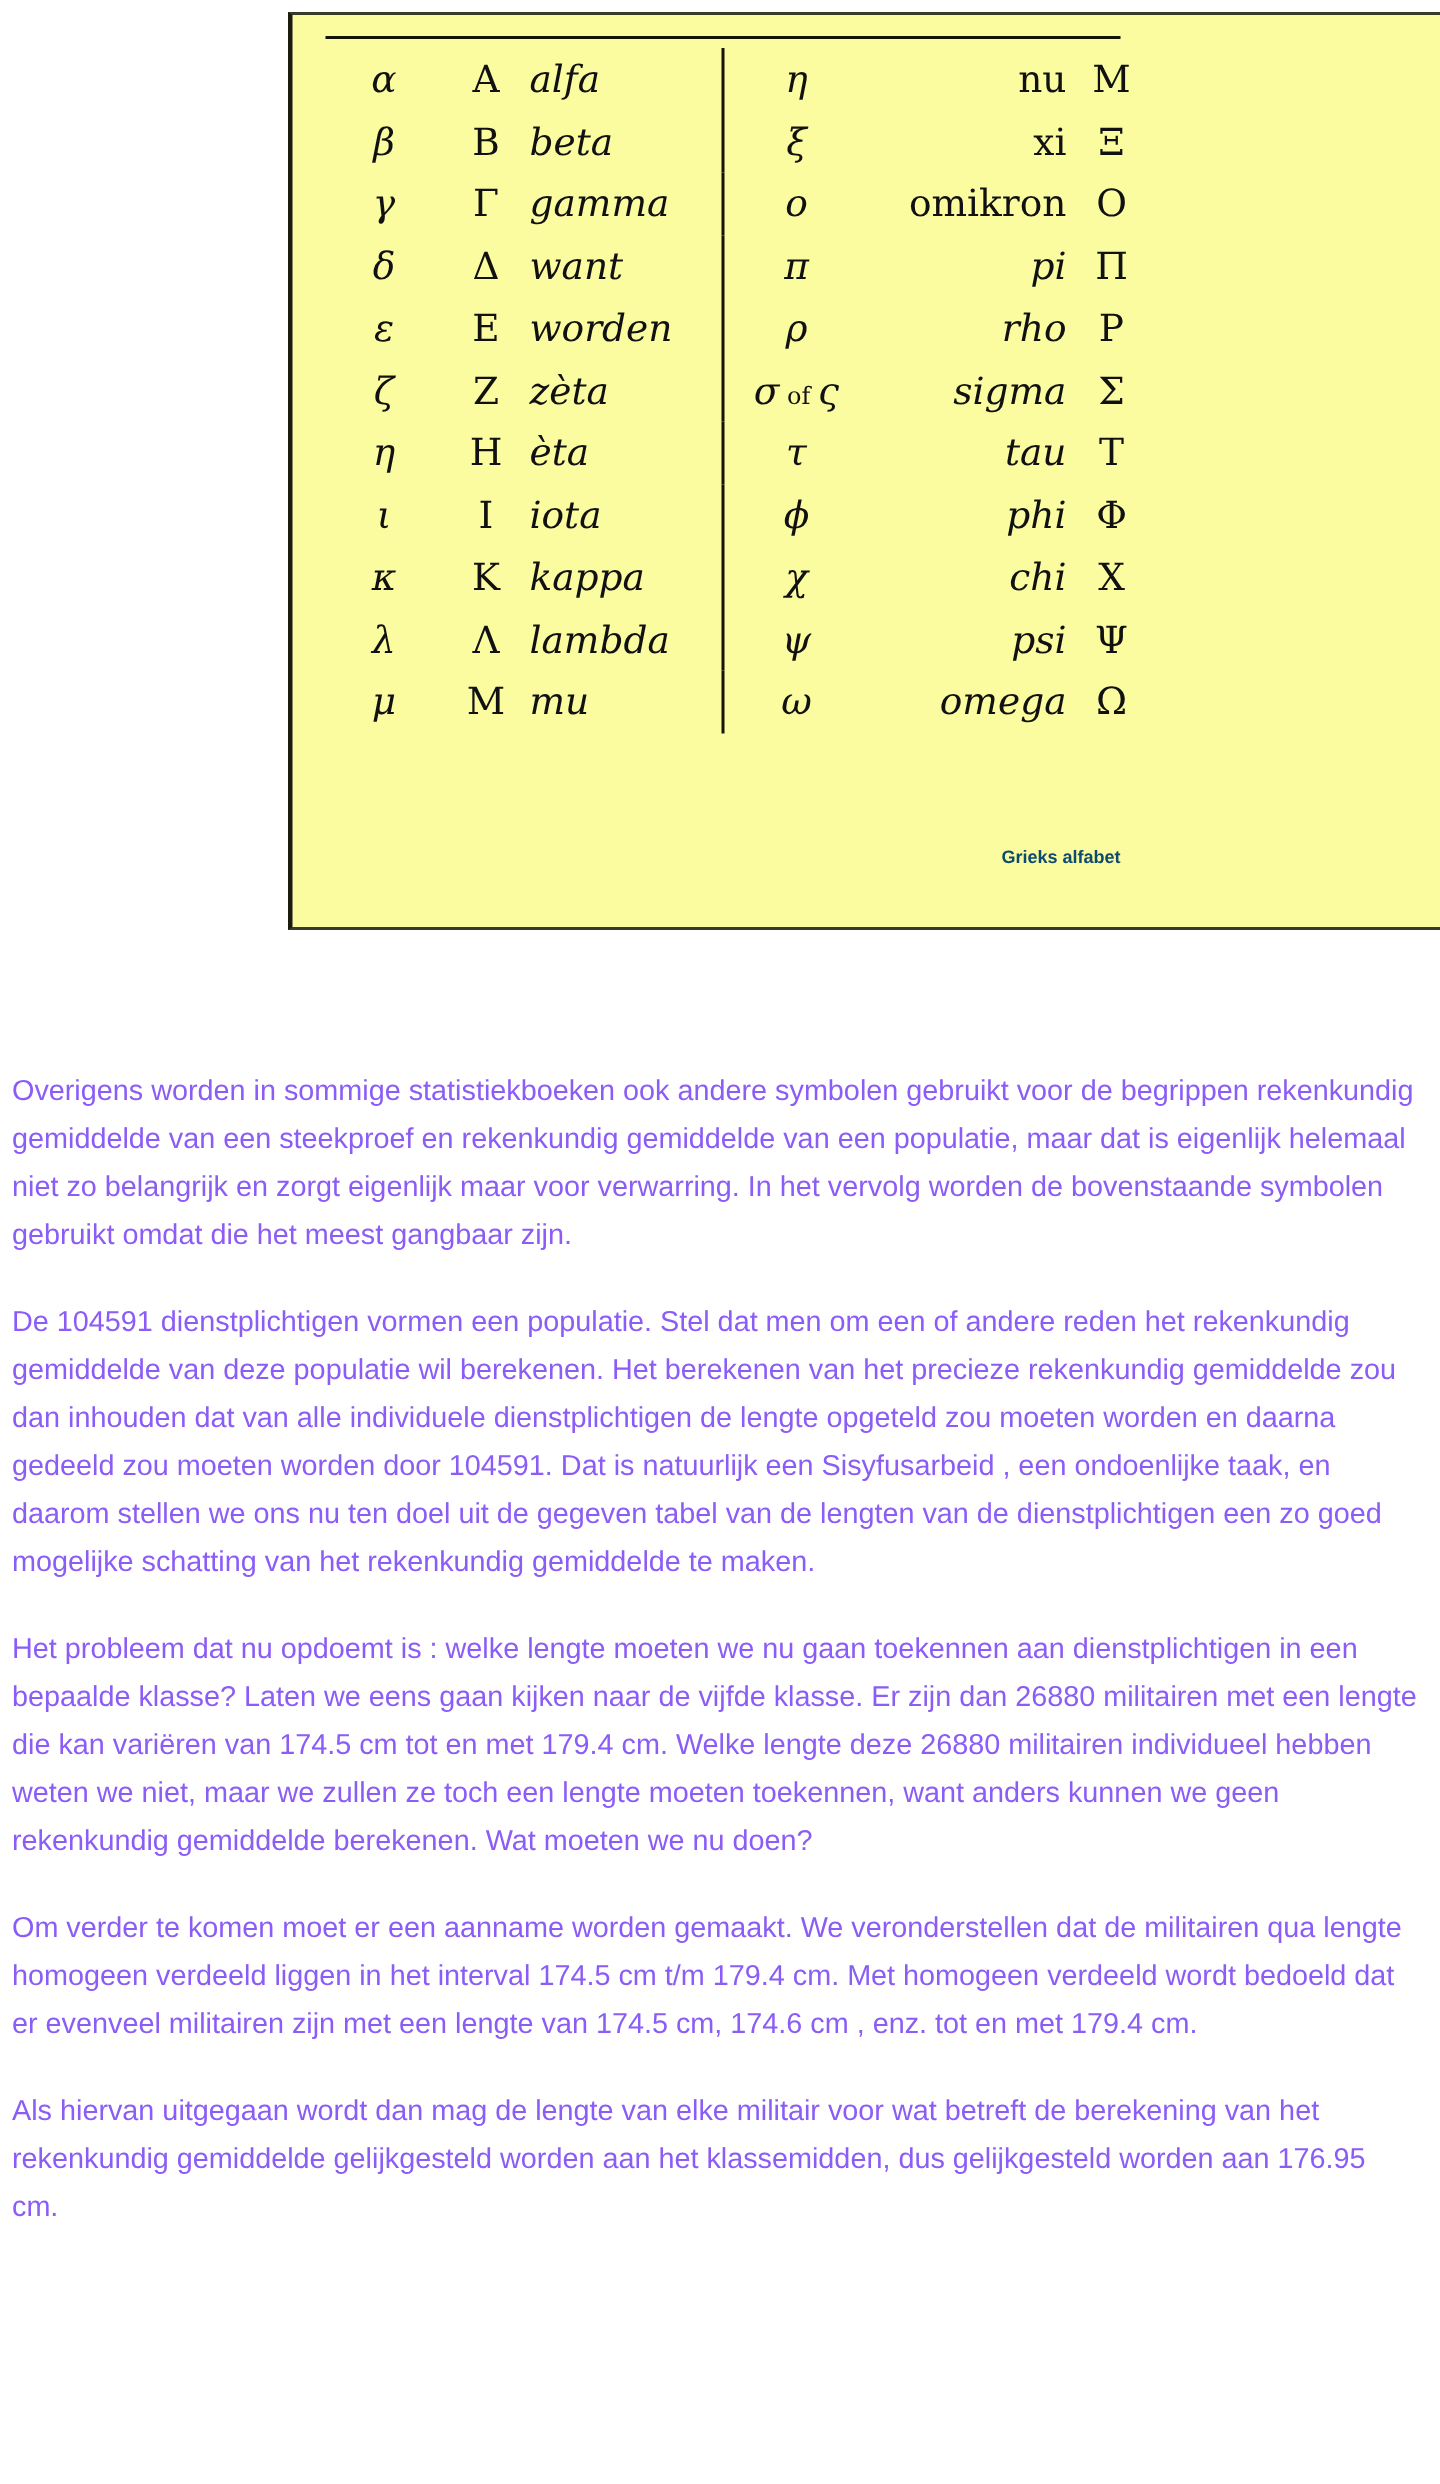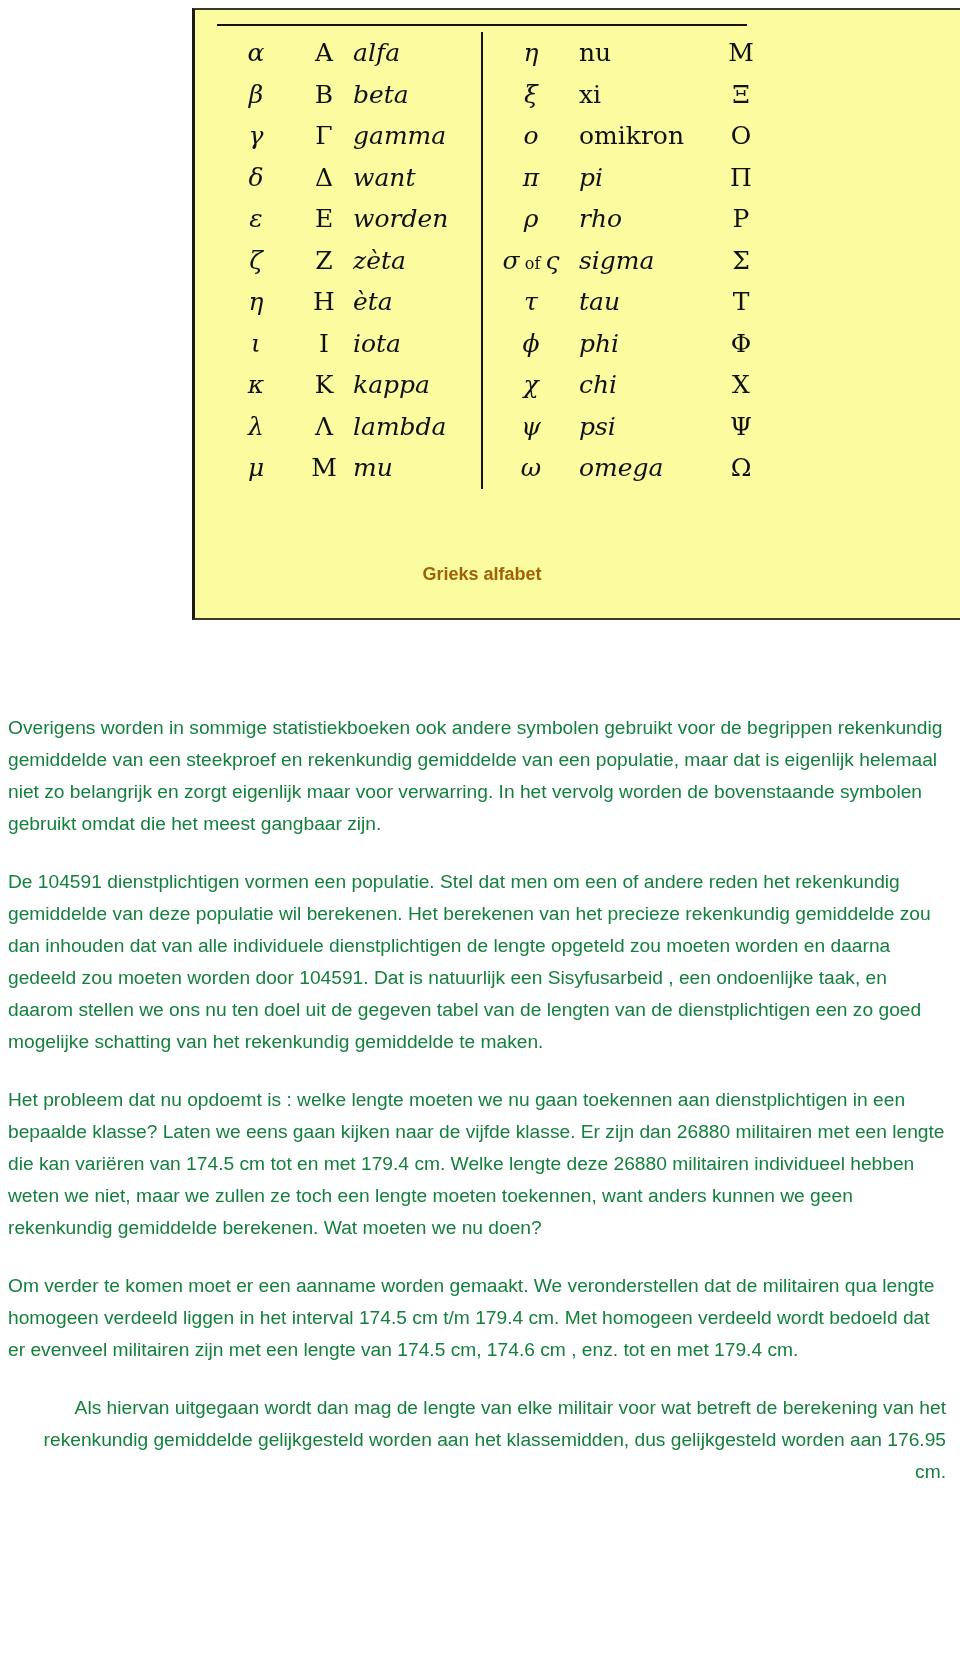--- a/index.html
+++ b/index.html
@@ -51,63 +51,63 @@
     vertical-align: middle;
     font-family: "DejaVu Serif", "Liberation Serif", serif;
     font-size: 25px;
     line-height: 1;
     white-space: nowrap;
   }
   .c-sym    { width: 78px;  text-align: center; font-style: italic; }
   .c-cap    { width: 58px;  text-align: center; font-style: normal; }
   .c-name   { width: 128px; text-align: left; font-style: italic; }
   .c-sym-r  { width: 96px;  text-align: center; font-style: italic; }
-  .c-name-r { width: 132px; text-align: left; font-style: italic; }
+  .c-name-r { width: 132px; text-align: right; font-style: italic; }
   .c-cap-r  { width: 60px;  text-align: center; font-style: normal; }
 
   
   .upright { font-style: normal !important; }
 
   
   .c-sym-r { border-left: 2px solid #141408; }
 
   .sym-of {
     font-family: "DejaVu Serif", "Liberation Serif", serif;
     font-size: 16px;
     font-style: normal;
   }
 
   .figure-caption {
     position: absolute;
     left: 0;
     top: 540px;
     width: 530px;
-    text-align: center;
+    text-align: right;
     font-family: "Liberation Sans", sans-serif;
     font-weight: bold;
-    font-size: 18px;
-    color: #a16207;
+    font-size: 12px;
+    color: #0c4a6e;
   }
 
   
   .body-copy {
     position: absolute;
     left: 8px;
     top: 712px;
     width: 938px;
   }
   .para {
     font-family: "Liberation Sans", sans-serif;
     font-size: 19.2px;
     line-height: 32px;
-    color: #15803d;
+    color: #8b5cf6;
     margin: 0 0 26px 0;
     text-align: left;
   }
-  .para:last-child { margin-bottom: 0; text-align: right; }
+  .para:last-child { margin-bottom: 0; }
 </style>
 </head>
 <body>
 
 <div class="figure">
   <div class="figure-inner">
 
     <div class="rule-top"></div>
 
     <table class="alpha-table">

